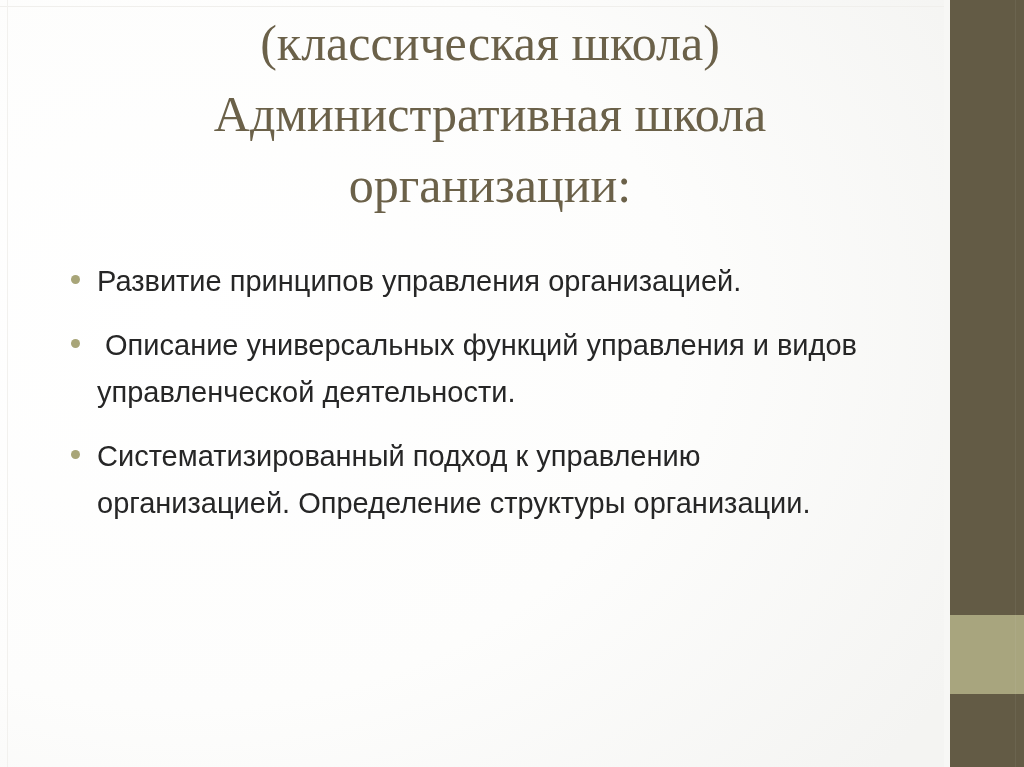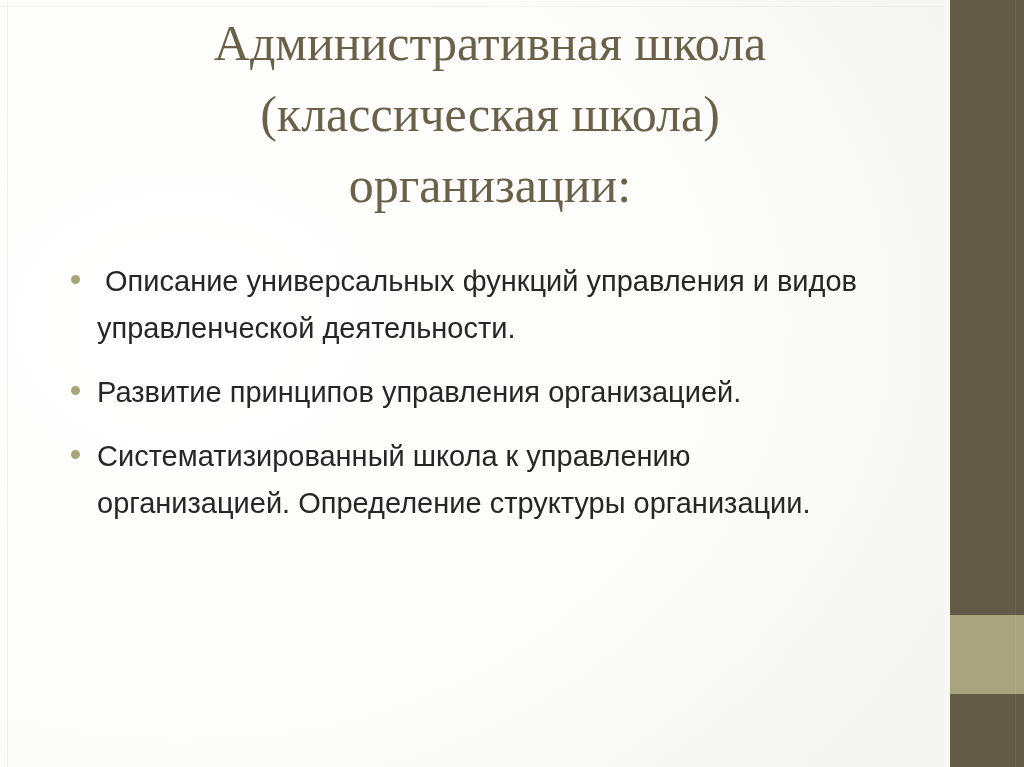--- a/index.html
+++ b/index.html
@@ -131,40 +131,40 @@
 </style>
 </head>
 <body>
 
 <div class="slide">
 
   <div class="edge-line-top"></div>
   <div class="edge-line-left"></div>
 
   <div class="title-block">
+    <div class="title-line">(классическая школа)</div>
     <div class="title-line">Административная школа</div>
-    <div class="title-line">(классическая школа)</div>
     <div class="title-line">организации:</div>
   </div>
 
   <div class="body-block">
+
+    <div class="bullet-row">
+      <span class="bullet-dot"></span>
+      <span class="bullet-text">Развитие принципов управления организацией.</span>
+    </div>
 
     <div class="bullet-row">
       <span class="bullet-dot"></span>
       <span class="bullet-text"> Описание универсальных функций управления и видов управленческой деятельности.</span>
     </div>
 
     <div class="bullet-row">
       <span class="bullet-dot"></span>
-      <span class="bullet-text">Развитие принципов управления организацией.</span>
-    </div>
-
-    <div class="bullet-row">
-      <span class="bullet-dot"></span>
-      <span class="bullet-text">Систематизированный школа к управлению организацией. Определение структуры организации.</span>
+      <span class="bullet-text">Систематизированный подход к управлению организацией. Определение структуры организации.</span>
     </div>
 
   </div>
 
   <div class="sidebar-gap"></div>
   <div class="sidebar"></div>
   <div class="sidebar-band"></div>
   <div class="sidebar-seam"></div>
 
 </div>

